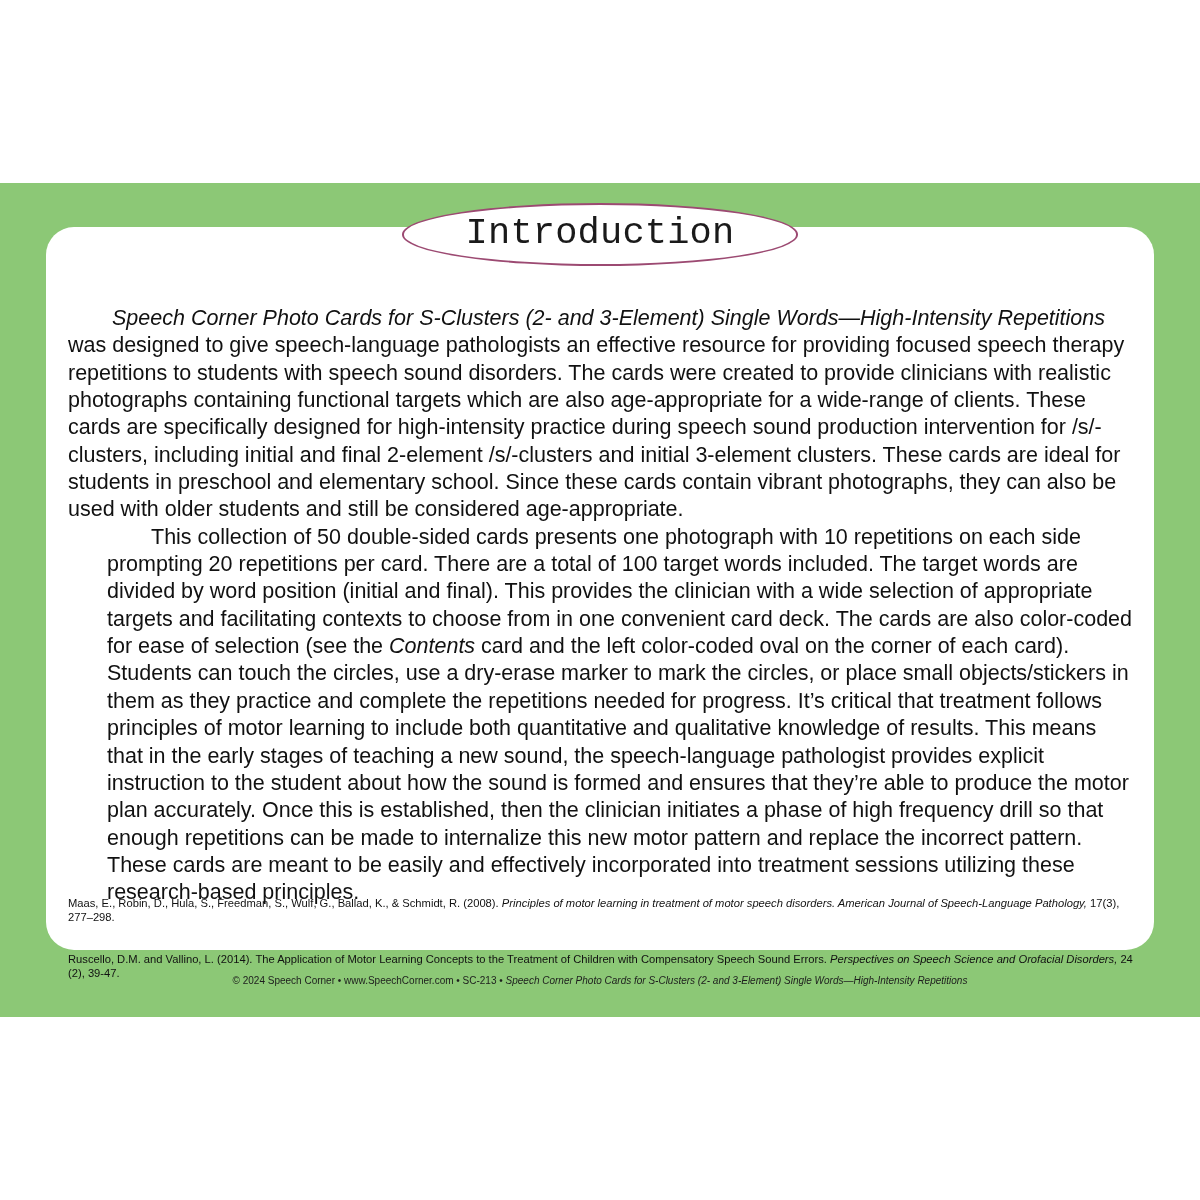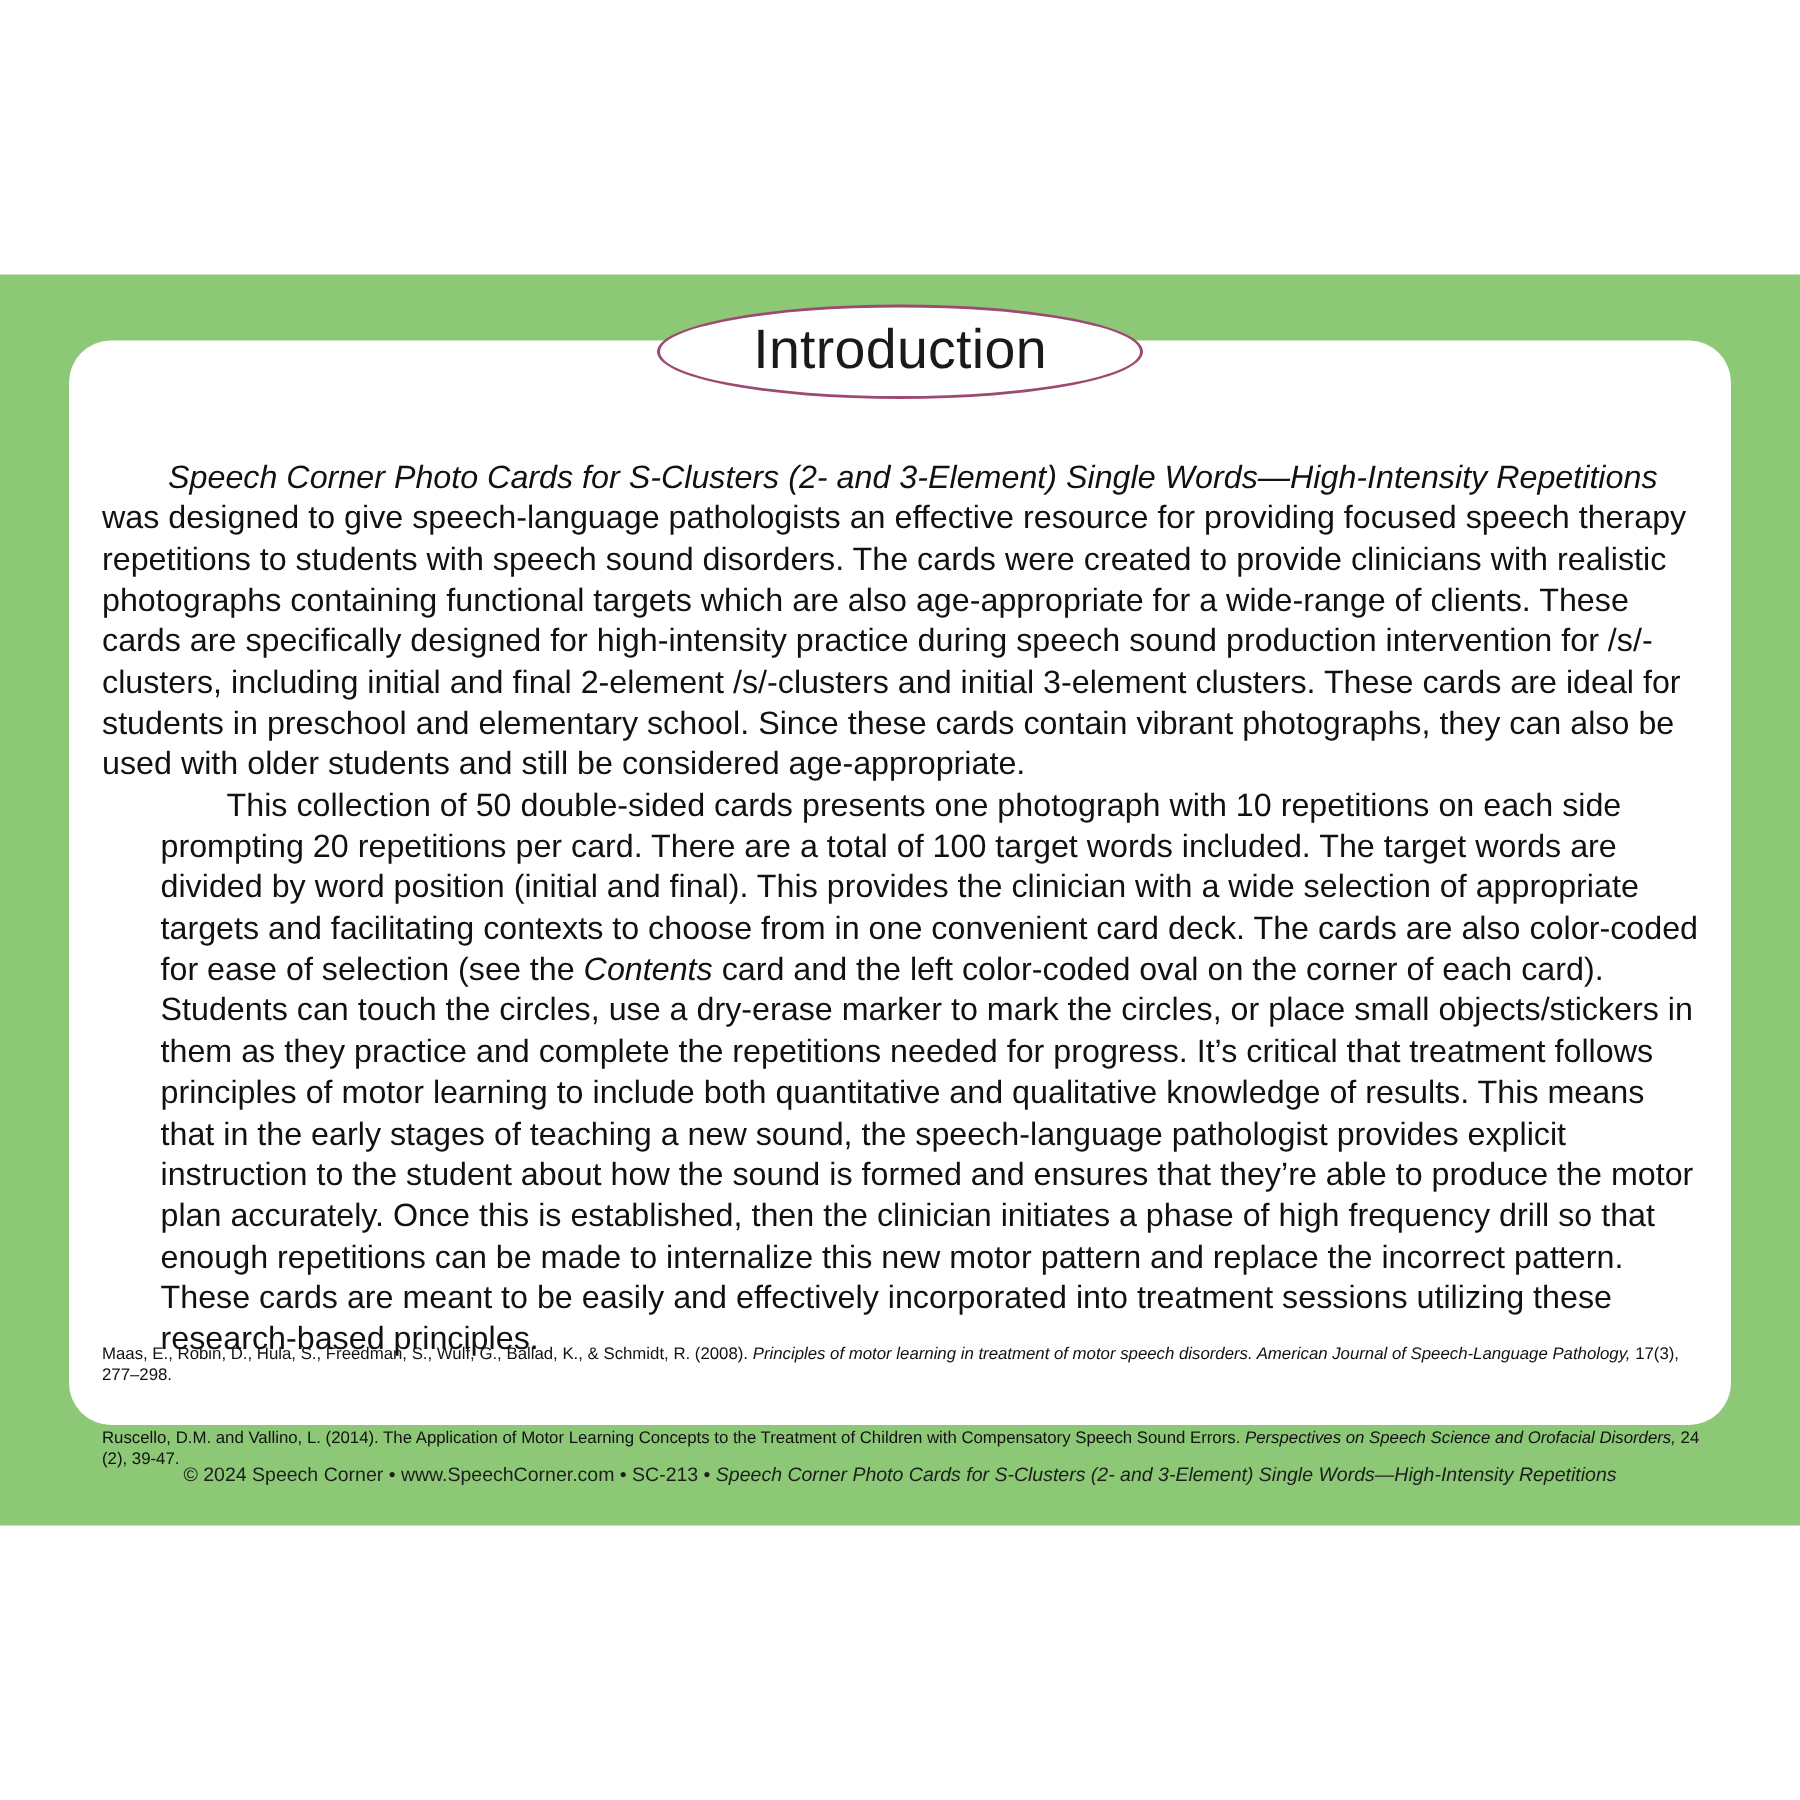--- a/index.html
+++ b/index.html
@@ -52,20 +52,21 @@
     border-radius: 50%/50%;
     padding: 9px 62px 11px 62px;
     background: #ffffff;
   }
   .title-text {
     font-size: 37px;
     color: #1a1a1a;
     line-height: 1.05;
     letter-spacing: 0.2px;
     white-space: nowrap;
+    font-family: Liberation Mono, monospace;
   }
   .body-text {
     position: absolute;
     left: 22px;
     top: 78px;
     width: 1067px;
     font-size: 21.5px;
     line-height: 1.272;
     color: #111111;
     text-align: left;
@@ -88,21 +89,21 @@
     line-height: 1.25;
     color: #111111;
   }
   .refs div + div { margin-top: 28px; }
   .footer {
     position: absolute;
     left: 0;
     top: 792px;
     width: 1200px;
     text-align: center;
-    font-size: 13px;
+    font-size: 10px;
     color: #1d1d1d;
   }
   .footer .it { font-style: italic; }
 </style>
 </head>
 <body>
 
 <div class="page">
   <div class="card-outer">
     <div class="card-inner">

